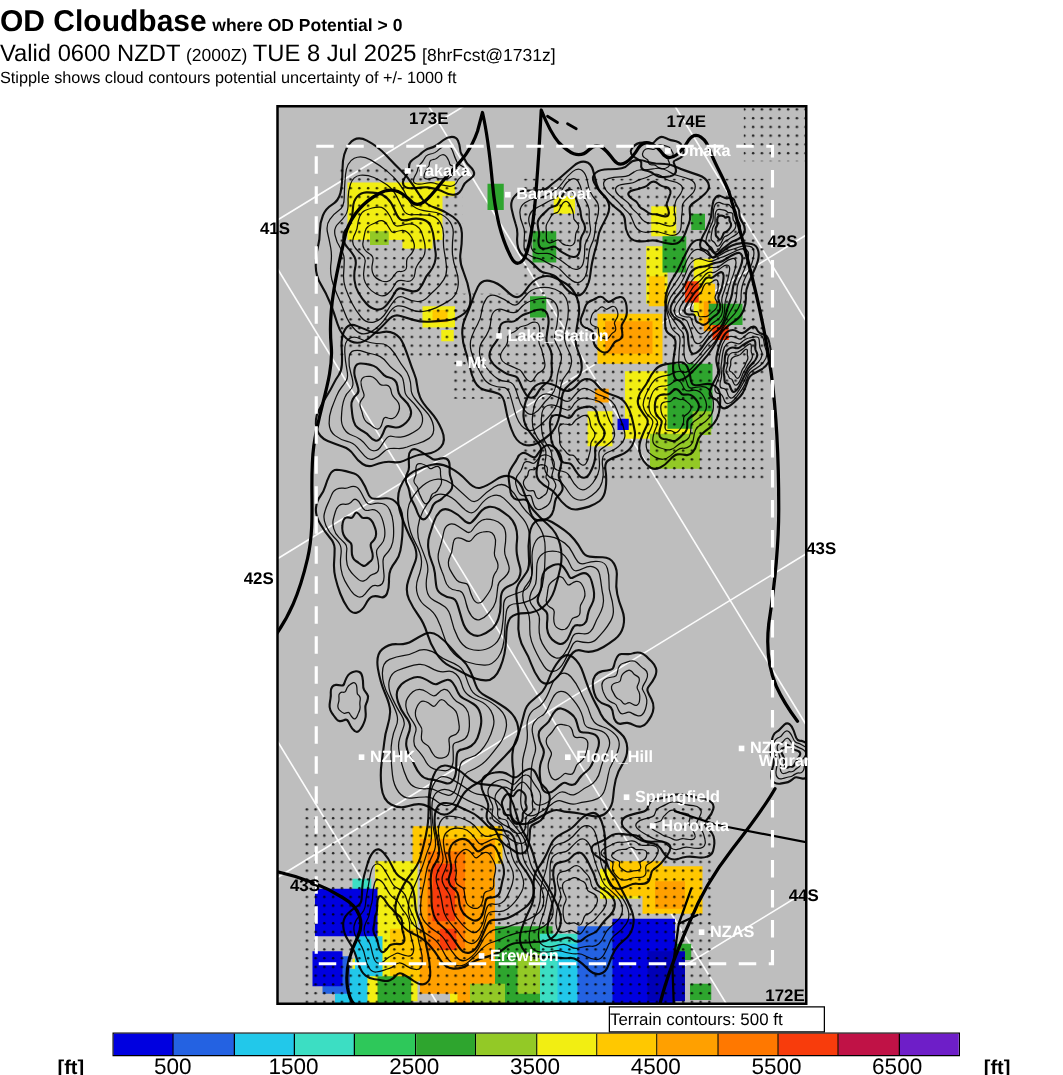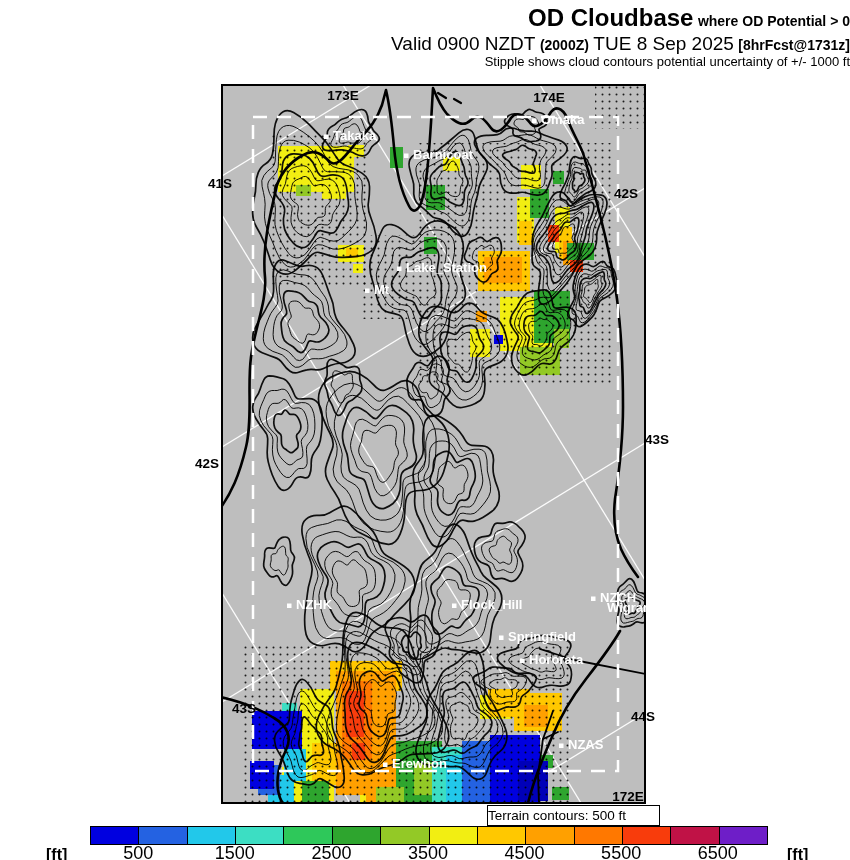--- a/index.html
+++ b/index.html
@@ -1,43 +1,43 @@
 <!DOCTYPE html>
 <html><head>
 <meta charset="utf-8">
 <style>
   html,body{margin:0;padding:0;background:#fff;}
   #page{position:relative;width:850px;height:860px;background:#fff;overflow:hidden;
         font-family:"Liberation Sans","DejaVu Sans",sans-serif;color:#000;}
-  .hdr{position:absolute;top:4px;left:0;width:850px;text-align:right;line-height:1.15;}
+  .hdr{position:absolute;top:4px;left:0;width:850px;text-align:left;line-height:1.15;}
   .t1{font-size:24px;font-weight:bold;}
   .t2{font-size:14px;font-weight:bold;}
   .l2{margin-top:1px;}
   .big{font-size:19px;}
-  .sml{font-size:14px;font-weight:bold;}
+  .sml{font-size:14px;}
   .l3{font-size:13px;margin-top:1px;}
   #mapsvg{position:absolute;left:222px;top:85px;overflow:visible;}
   #terrain-note{position:absolute;left:487px;top:805px;width:171px;height:19px;
     border:1px solid #000;background:#fff;font-size:13.5px;text-align:left;line-height:19px;}
   #cbar{position:absolute;left:90px;top:826px;width:676px;height:17px;
     border:1px solid #000;display:flex;}
   #cbar .seg{flex:1;border-right:1px solid #000;}
   #cbar .seg:last-child{border-right:none;}
   .tick{position:absolute;top:843px;transform:translateX(-50%);font-size:18px;}
   .unit{position:absolute;top:827px;font-size:16px;font-weight:bold;margin-top:19px;}
   #ftL{left:46px;} #ftR{left:787px;}
 </style>
 </head>
 <body>
 
 <div id="page">
 
   <div class="hdr">
     <div class="l1"><span class="t1">OD Cloudbase</span>&nbsp;<span class="t2">where OD Potential &gt; 0</span></div>
-    <div class="l2"><span class="big">Valid 0900 NZDT</span>&nbsp;<span class="sml">(2000Z)</span>&nbsp;<span class="big">TUE 8 Sep 2025</span>&nbsp;<span class="sml">[8hrFcst@1731z]</span></div>
+    <div class="l2"><span class="big">Valid 0600 NZDT</span>&nbsp;<span class="sml">(2000Z)</span>&nbsp;<span class="big">TUE 8 Jul 2025</span>&nbsp;<span class="sml">[8hrFcst@1731z]</span></div>
     <div class="l3">Stipple shows cloud contours potential uncertainty of +/- 1000 ft</div>
   </div>
 
   <svg id="mapsvg" width="423" height="718" viewBox="0 0 423 718">
       <defs>
         <clipPath id="mapclip">
           <rect x="0" y="0" width="423" height="718"></rect>
         </clipPath>
         <pattern id="stip" patternUnits="userSpaceOnUse" width="7" height="7">
           <circle cx="2.5" cy="2.5" r="1" fill="#000"></circle>

